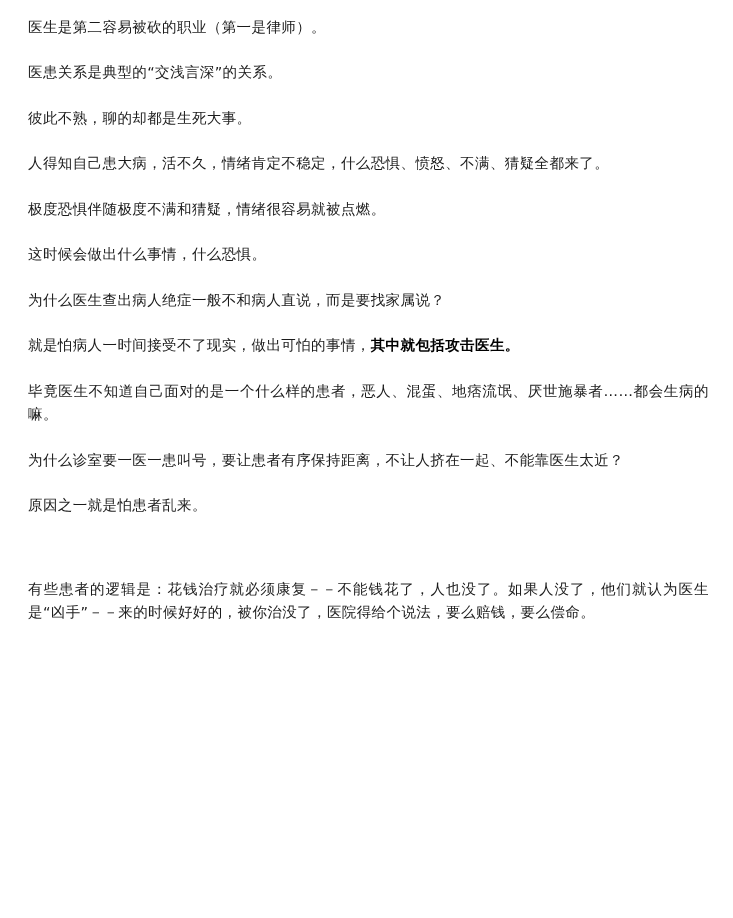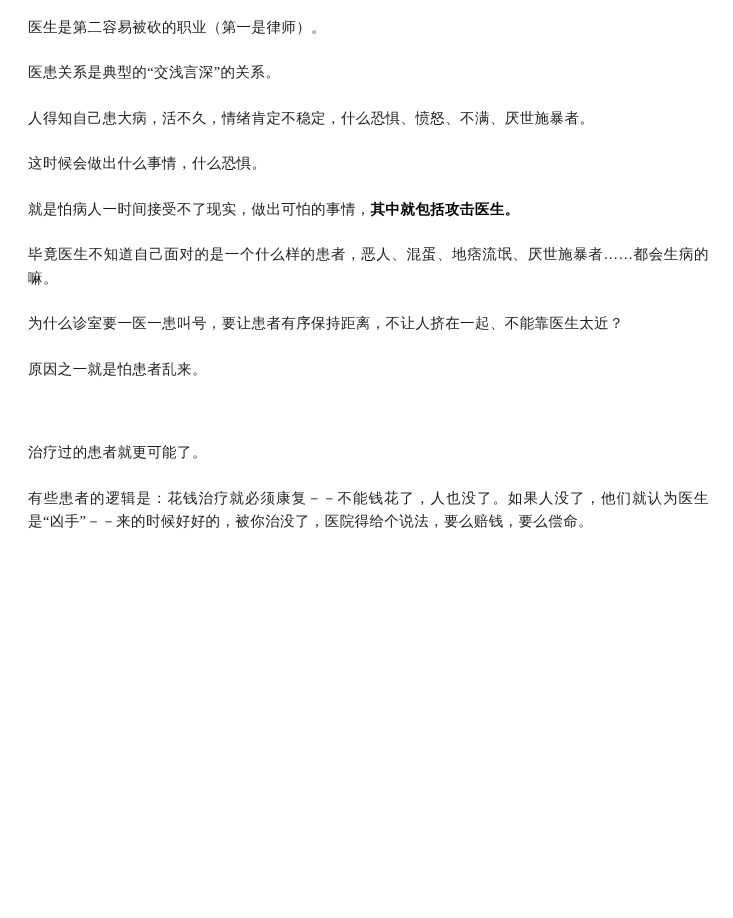--- a/index.html
+++ b/index.html
@@ -18,39 +18,40 @@
     padding: 16px 24px 0 28px;
     box-sizing: border-box;
   }
   .para {
     font-size: 14.5px;
     line-height: 1.62;
     letter-spacing: 0.4px;
     margin: 0 0 22px 0;
     text-align: justify;
     color: #1b1b1b;
-    font-family: Liberation Serif, serif;
   }
   .para.gap-after {
     margin-bottom: 60px;
     margin-top: 10px;
   }
   .para b {
     font-weight: bold;
     color: #000000;
     margin-top: 24px;
   }
 </style>
 </head>
 <body>
 
 <div id="article">
     <p class="para"><span>医生是第二容易被砍的职业（第一是律师）。</span></p>
     <p class="para"><span>医患关系是典型的“交浅言深”的关系。</span></p>
-    <p class="para"><span>人得知自己患大病，活不久，情绪肯定不稳定，什么恐惧、愤怒、不满、厌世施暴者。</span></p>
+    <p class="para"><span>彼此不熟，聊的却都是生死大事。</span></p>
+    <p class="para"><span>人得知自己患大病，活不久，情绪肯定不稳定，什么恐惧、愤怒、不满、猜疑全都来了。</span></p>
+    <p class="para"><span>极度恐惧伴随极度不满和猜疑，情绪很容易就被点燃。</span></p>
     <p class="para"><span>这时候会做出什么事情，什么恐惧。</span></p>
+    <p class="para"><span>为什么医生查出病人绝症一般不和病人直说，而是要找家属说？</span></p>
     <p class="para"><span>就是怕病人一时间接受不了现实，做出可怕的事情，</span><b>其中就包括攻击医生。</b></p>
     <p class="para"><span>毕竟医生不知道自己面对的是一个什么样的患者，恶人、混蛋、地痞流氓、厌世施暴者……都会生病的嘛。</span></p>
     <p class="para"><span>为什么诊室要一医一患叫号，要让患者有序保持距离，不让人挤在一起、不能靠医生太近？</span></p>
     <p class="para gap-after"><span>原因之一就是怕患者乱来。</span></p>
-    <p class="para"><span>治疗过的患者就更可能了。</span></p>
     <p class="para"><span>有些患者的逻辑是：花钱治疗就必须康复－－不能钱花了，人也没了。如果人没了，他们就认为医生是“凶手”－－来的时候好好的，被你治没了，医院得给个说法，要么赔钱，要么偿命。</span></p>
   </div>
 
 </body></html>

